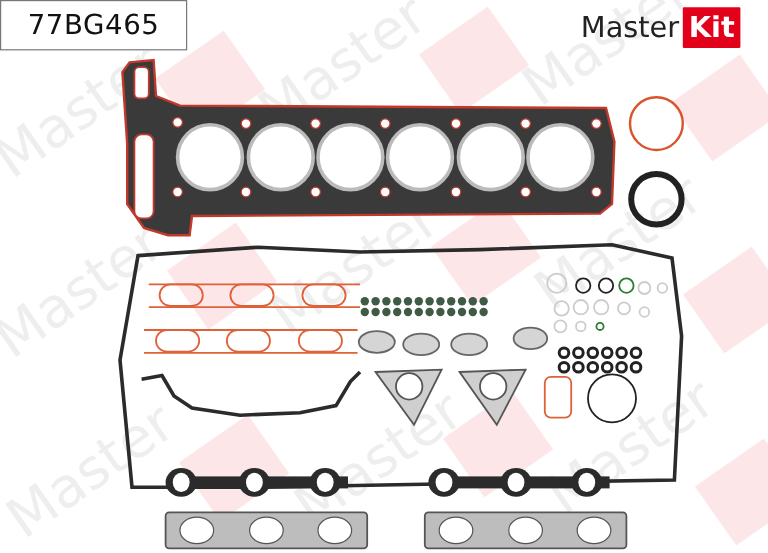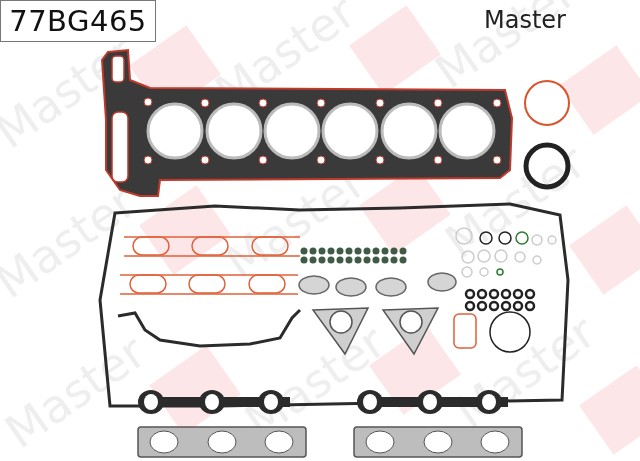--- a/index.html
+++ b/index.html
@@ -1,18 +1,18 @@
 <!DOCTYPE html>
 <html><head>
 <meta charset="utf-8">
 <style>
   html,body{margin:0;padding:0;background:#fff;}
   body{width:640px;height:461px;position:relative;overflow:hidden;font-family:"DejaVu Sans",sans-serif;}
   .wm{position:absolute;left:0;top:0;width:640px;height:461px;pointer-events:none;}
-  .part-label{position:absolute;left:0;top:0;width:156px;height:42px;border:1px solid #777;box-sizing:border-box;background:#fff;display:flex;align-items:center;justify-content:center;font-size:29px;color:#111;letter-spacing:0.5px;font-family:"DejaVu Sans",sans-serif;}
+  .part-label{position:absolute;left:0;top:0;width:156px;height:42px;border:1px solid #777;box-sizing:border-box;background:#fff;display:flex;align-items:center;justify-content:center;font-size:23px;color:#111;letter-spacing:0.5px;font-family:"DejaVu Sans",sans-serif;}
   .brand{position:absolute;left:484px;top:6px;display:flex;align-items:center;}
   .brand-master{font-size:24px;color:#222;font-family:"DejaVu Sans",sans-serif;}
   .brand-kit{margin-left:3px;background:#e3001b;color:#fff;font-size:24px;font-weight:bold;padding:0 5px;height:34px;line-height:34px;border-radius:1px;}
   svg.parts{position:absolute;left:0;top:0;}
 </style>
 </head>
 <body>
 
 <svg class="wm" width="640" height="461" viewBox="0 0 640 461">
   <g fill="#d9d9d9" opacity="0.45" font-family="DejaVu Sans, sans-serif" font-size="46">
@@ -36,20 +36,21 @@
     <rect x="160" y="360" width="70" height="60" transform="rotate(-35 195 390)"></rect>
     <rect x="380" y="340" width="70" height="60" transform="rotate(-35 415 370)"></rect>
     <rect x="590" y="380" width="70" height="60" transform="rotate(-35 625 410)"></rect>
   </g>
 </svg>
 
 <div class="part-label">77BG465</div>
 
 <div class="brand">
   <span class="brand-master">Master</span>
+  <span class="brand-kit">Kit</span>
 </div>
 
 <svg class="parts" width="640" height="461" viewBox="0 0 640 461">
 
   <g>
     <path d="M108 52 L128 50 L130 80 L150 88 L505 90 L512 118 L510 170 L500 178 L160 180 L158 196 L140 196 L120 190 L106 170 L106 120 L102 60 Z" fill="#3a3a3a" stroke="#c0392b" stroke-width="2"></path>
     <rect x="112" y="56" width="12" height="26" rx="4" fill="#fff" stroke="#c0392b" stroke-width="1.5"></rect>
     <rect x="112" y="112" width="16" height="70" rx="6" fill="#fff" stroke="#c0392b" stroke-width="1.5"></rect>
     <g fill="#fff" stroke="#bbb" stroke-width="3">
       <circle cx="175" cy="131" r="27"></circle>

